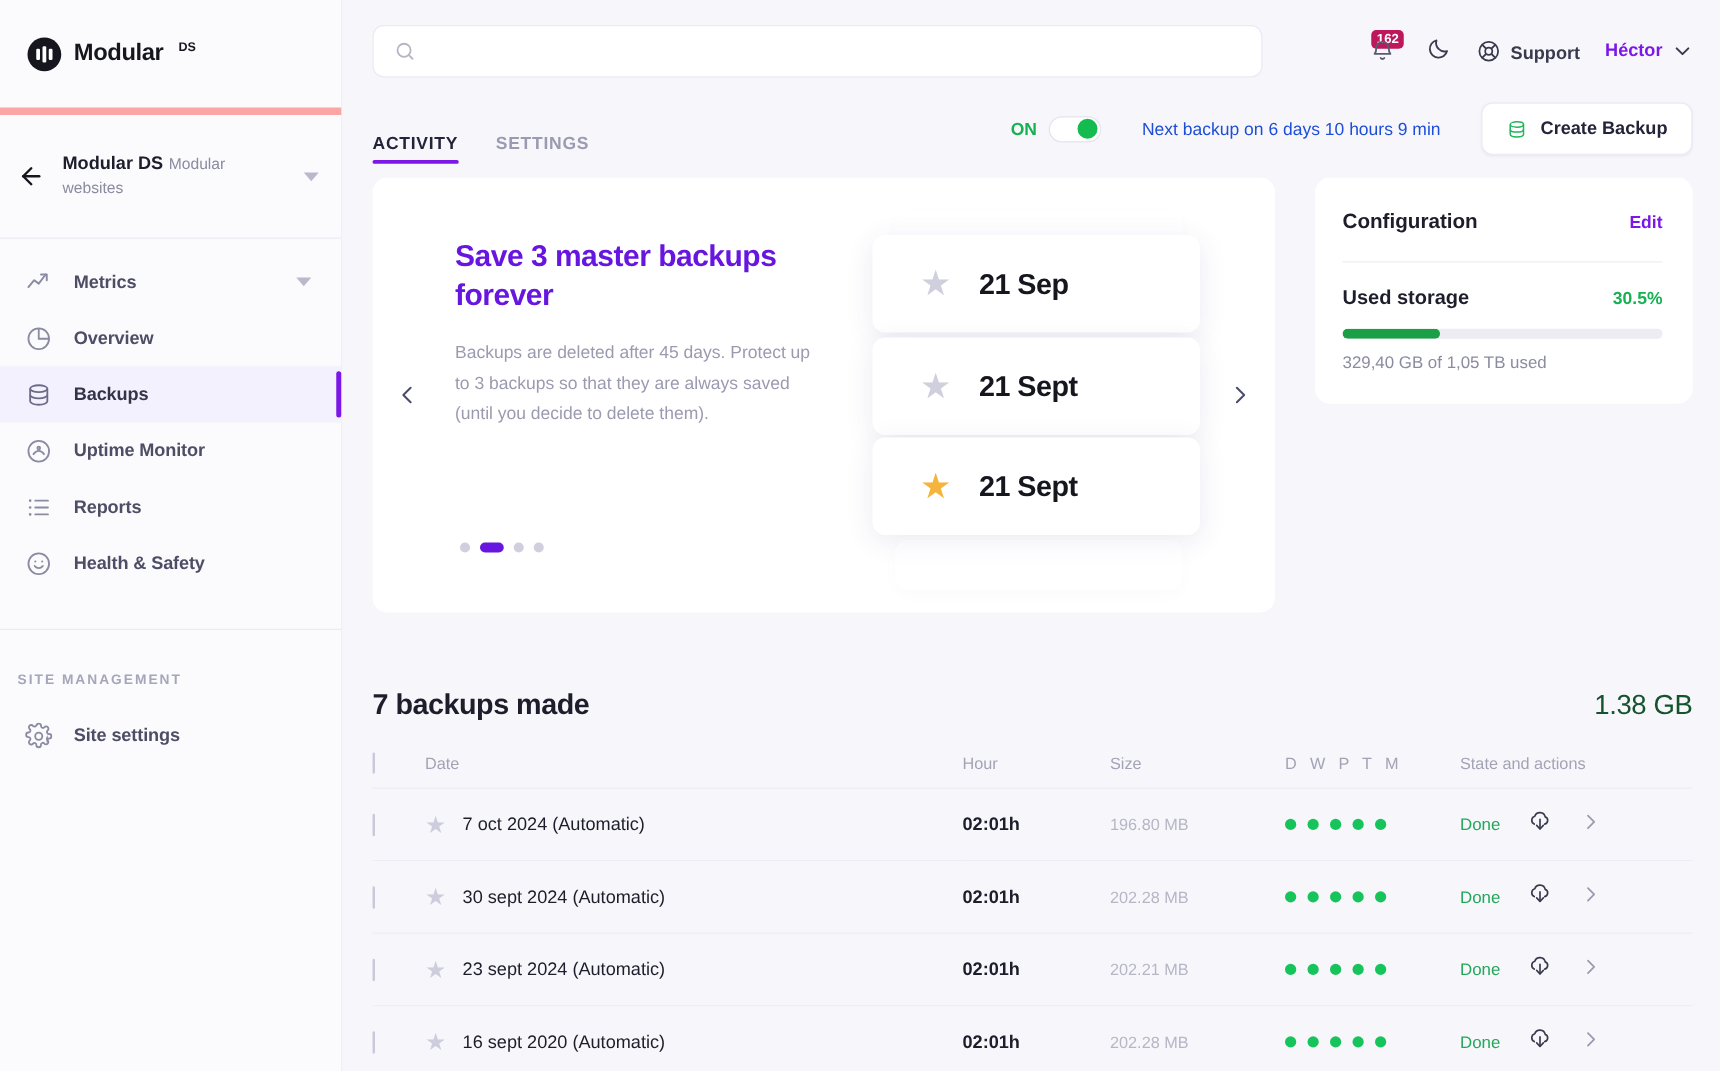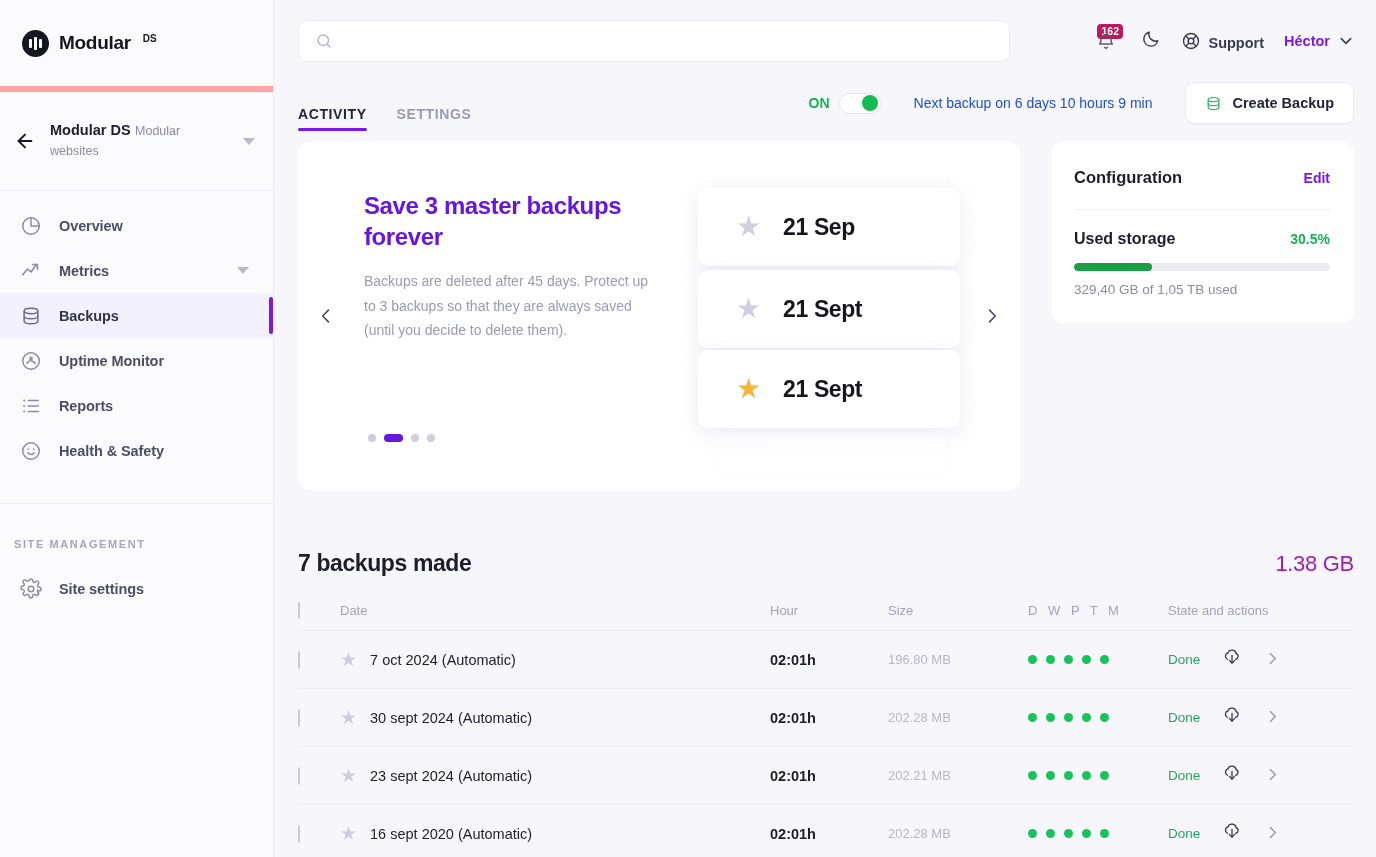--- a/index.html
+++ b/index.html
@@ -180,21 +180,21 @@
   .storage-title { font-size: 16px; font-weight: 700; color: #1d1d2b; }
   .storage-pct { margin-left: auto; font-size: 14px; font-weight: 700; color: #17b153; }
   .bar { height: 8px; border-radius: 4px; background: #ececf2; margin-top: 15px; overflow: hidden; }
   .bar-fill { height: 100%; border-radius: 4px; background: #1a9e46; }
   .storage-sub { margin-top: 11px; font-size: 13.5px; color: #8b8ba1; }
 
   
   .backups { margin-top: 60px; }
   .backups-head { display: flex; align-items: baseline; }
   .backups-title { font-size: 23px; font-weight: 800; color: #1d1d2b; letter-spacing: -0.4px; }
-  .backups-total { margin-left: auto; font-size: 22px; color: #a21caf; font-weight: 400; letter-spacing: -0.3px; }
+  .backups-total { margin-left: auto; font-size: 22px; color: #14532d; font-weight: 400; letter-spacing: -0.3px; }
 
   table { width: 100%; border-collapse: collapse; margin-top: 26px; table-layout: fixed; }
   thead th { font-weight: 400; font-size: 13px; color: #a3a3b6; text-align: left; padding-bottom: 12px; vertical-align: bottom; }
   th.c-check { width: 42px; }
   th.c-date  { width: 430px; }
   th.c-hour  { width: 118px; }
   th.c-size  { width: 140px; }
   th.c-flags { width: 140px; }
   th.c-state { width: auto; }
   th.c-date { vertical-align: top; padding-top: 0; }
@@ -242,37 +242,37 @@
         <span class="ws-title">Modular DS</span>
         <span class="ws-sub">Modular websites</span>
       </span>
       <span class="ws-caret"></span>
     </div>
 
     <nav class="nav">
 
       <div class="nav-item">
         <span class="ico">
+          <svg viewBox="0 0 24 24" fill="none" stroke="currentColor" stroke-width="1.7" stroke-linecap="round" stroke-linejoin="round">
+              <path d="M3 16l5-6 4 3 6-8"></path>
+              <path d="M14 5h5v5"></path>
+            </svg>
+        </span>
+        <span class="lbl">Metrics</span>
+        <span class="sub-caret"></span>
+      </div>
+
+      <div class="nav-item">
+        <span class="ico">
           <svg viewBox="0 0 24 24" fill="none" stroke="currentColor" stroke-width="1.6">
               <circle cx="12" cy="12" r="9"></circle>
               <path d="M12 3v9h9"></path>
             </svg>
         </span>
         <span class="lbl">Overview</span>
-      </div>
-
-      <div class="nav-item">
-        <span class="ico">
-          <svg viewBox="0 0 24 24" fill="none" stroke="currentColor" stroke-width="1.7" stroke-linecap="round" stroke-linejoin="round">
-              <path d="M3 16l5-6 4 3 6-8"></path>
-              <path d="M14 5h5v5"></path>
-            </svg>
-        </span>
-        <span class="lbl">Metrics</span>
-        <span class="sub-caret"></span>
       </div>
 
       <div class="nav-item active">
         <span class="ico">
           <svg viewBox="0 0 24 24" fill="none" stroke="currentColor" stroke-width="1.6">
               <ellipse cx="12" cy="6.5" rx="7.5" ry="3"></ellipse>
               <path d="M4.5 6.5v11c0 1.7 3.4 3 7.5 3s7.5-1.3 7.5-3v-11"></path>
               <path d="M4.5 12c0 1.7 3.4 3 7.5 3s7.5-1.3 7.5-3"></path>
             </svg>
         </span>

